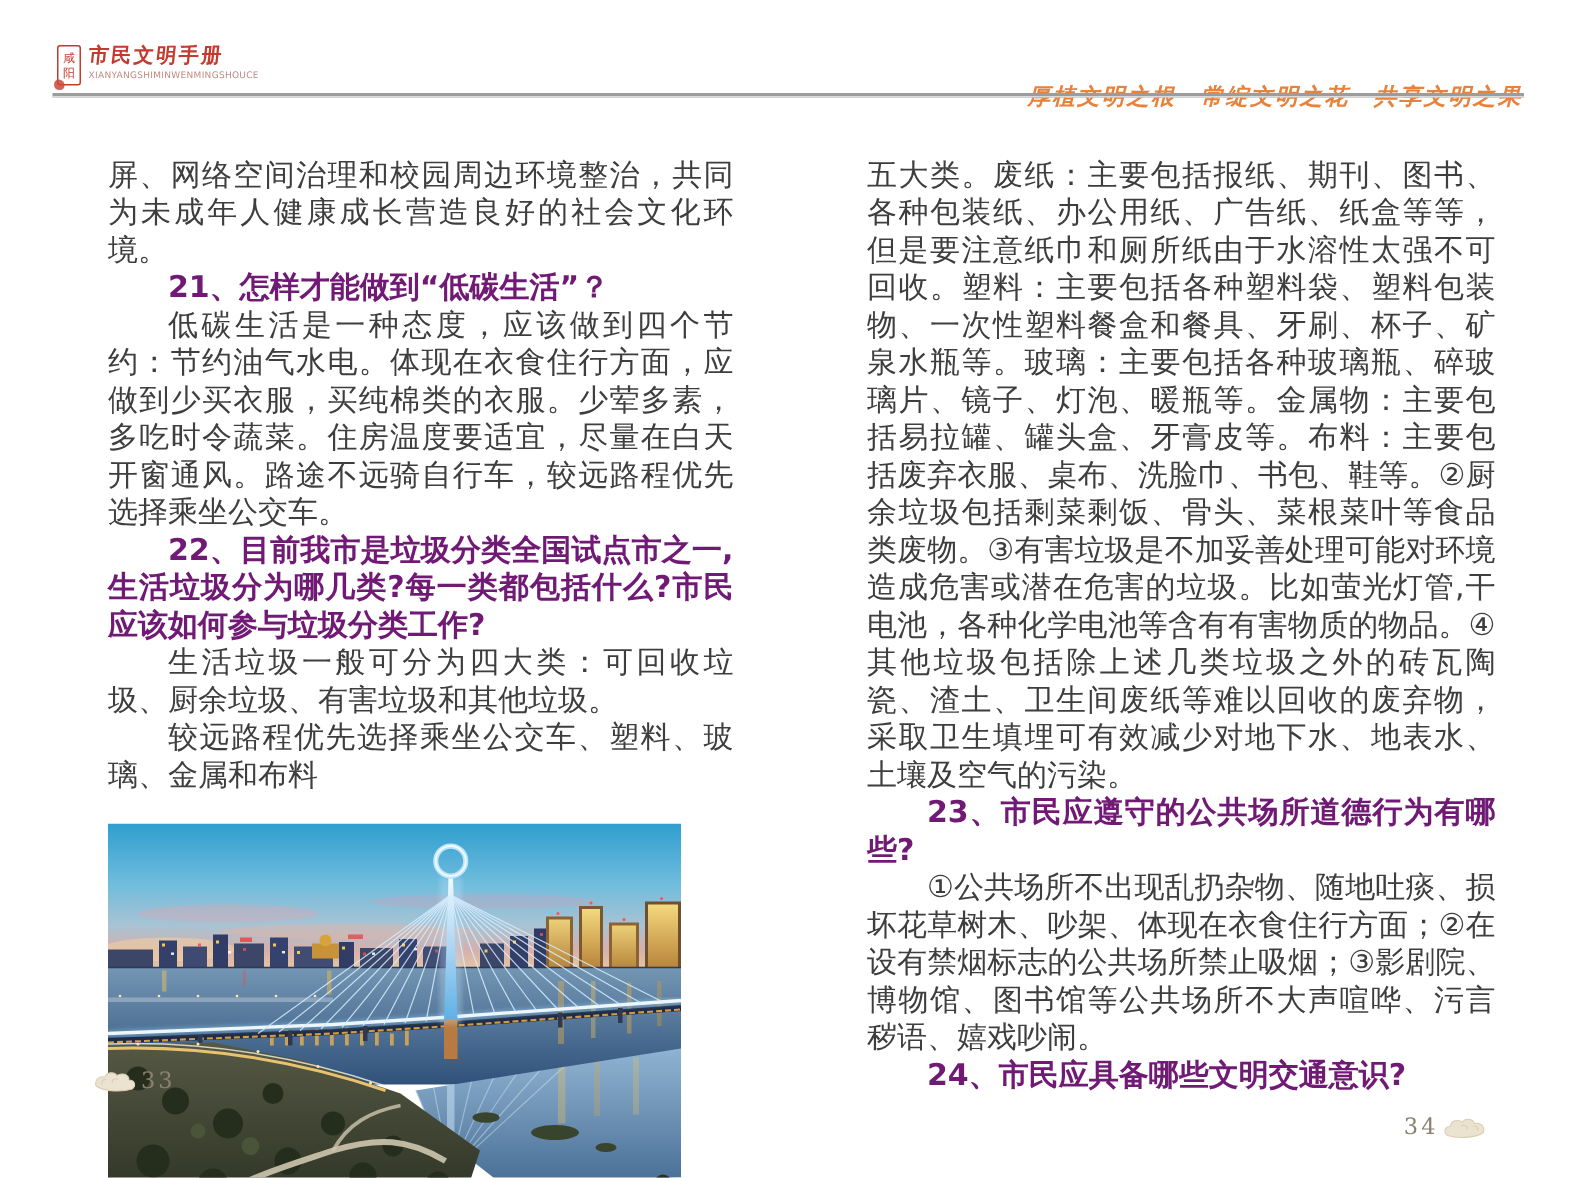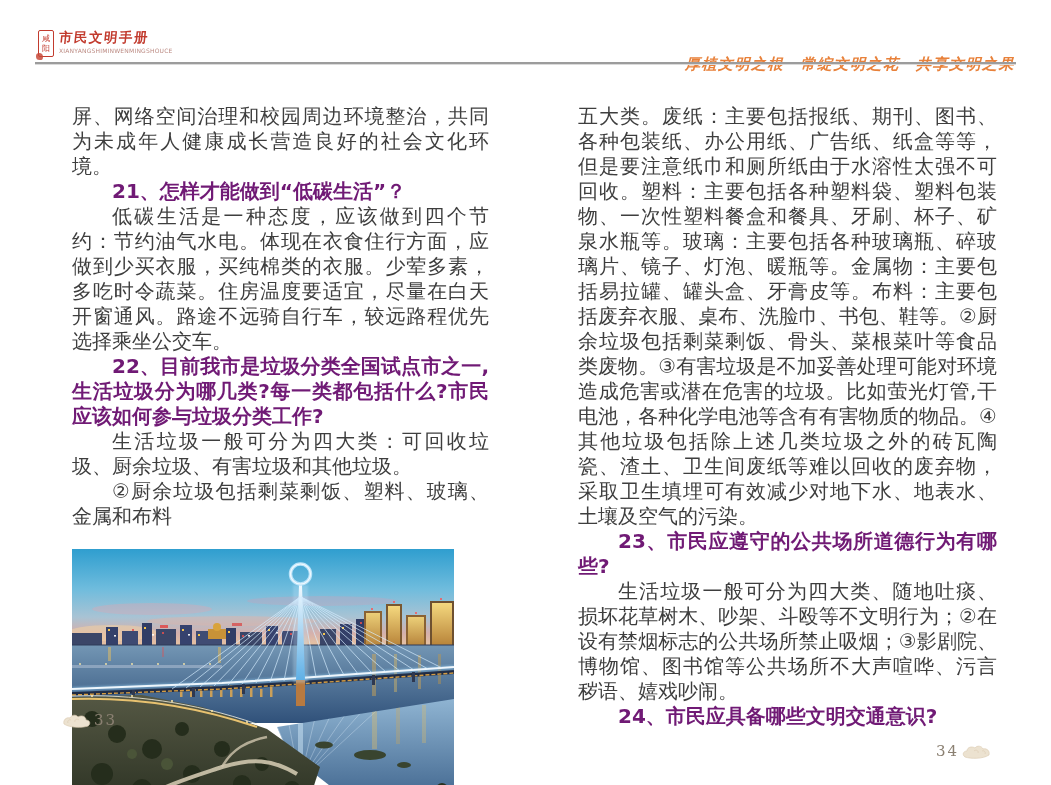--- a/index.html
+++ b/index.html
@@ -56,21 +56,21 @@
 </div>
 <div class="slogan">厚植文明之根　常绽文明之花　共享文明之果</div>
 <div class="rule"></div>
 
 <section class="col col-left">
   <p class="cont">屏、网络空间治理和校园周边环境整治，共同为未成年人健康成长营造良好的社会文化环境。</p>
   <p class="heading">21、怎样才能做到“低碳生活”？</p>
   <p>低碳生活是一种态度，应该做到四个节约：节约油气水电。体现在衣食住行方面，应做到少买衣服，买纯棉类的衣服。少荤多素，多吃时令蔬菜。住房温度要适宜，尽量在白天开窗通风。路途不远骑自行车，较远路程优先选择乘坐公交车。</p>
   <p class="heading">22、目前我市是垃圾分类全国试点市之一,生活垃圾分为哪几类?每一类都包括什么?市民应该如何参与垃圾分类工作?</p>
   <p>生活垃圾一般可分为四大类：可回收垃圾、厨余垃圾、有害垃圾和其他垃圾。</p>
-  <p>②厨余垃圾包括剩菜剩饭、塑料、玻璃、金属和布料</p>
+  <p>较远路程优先选择乘坐公交车、塑料、玻璃、金属和布料</p>
 
   <svg class="photo" viewBox="0 0 382 255" preserveAspectRatio="none" role="img">
     <defs>
       <linearGradient id="sky" x1="0" y1="0" x2="0" y2="1">
         <stop offset="0" stop-color="#2f9ecf"></stop>
           <stop offset=".4" stop-color="#6fbcdd"></stop>
         <stop offset=".68" stop-color="#a8c3d4"></stop>
           <stop offset=".84" stop-color="#d4b0ac"></stop>
         <stop offset="1" stop-color="#edc99e"></stop>
       </linearGradient>
@@ -307,21 +307,21 @@
           <circle cx="340" cy="244" r="7"></circle>
           <circle cx="370" cy="240" r="6"></circle>
         </g>
     </g>
   </svg>
 </section>
 
 <section class="col col-right">
   <p class="cont">五大类。废纸：主要包括报纸、期刊、图书、各种包装纸、办公用纸、广告纸、纸盒等等，但是要注意纸巾和厕所纸由于水溶性太强不可回收。塑料：主要包括各种塑料袋、塑料包装物、一次性塑料餐盒和餐具、牙刷、杯子、矿泉水瓶等。玻璃：主要包括各种玻璃瓶、碎玻璃片、镜子、灯泡、暖瓶等。金属物：主要包括易拉罐、罐头盒、牙膏皮等。布料：主要包括废弃衣服、桌布、洗脸巾、书包、鞋等。②厨余垃圾包括剩菜剩饭、骨头、菜根菜叶等食品类废物。③有害垃圾是不加妥善处理可能对环境造成危害或潜在危害的垃圾。比如萤光灯管,干电池，各种化学电池等含有有害物质的物品。④其他垃圾包括除上述几类垃圾之外的砖瓦陶瓷、渣土、卫生间废纸等难以回收的废弃物，采取卫生填埋可有效减少对地下水、地表水、土壤及空气的污染。</p>
   <p class="heading">23、市民应遵守的公共场所道德行为有哪些?</p>
-  <p>生活垃圾一般可分为四大类、随地吐痰、损坏花草树木、吵架、斗殴等不文明行为；②在设有禁烟标志的公共场所禁止吸烟；③影剧院、博物馆、图书馆等公共场所不大声喧哗、污言秽语、嬉戏吵闹。</p>
+  <p>①公共场所不出现乱扔杂物、随地吐痰、损坏花草树木、吵架、体现在衣食住行方面；②在设有禁烟标志的公共场所禁止吸烟；③影剧院、博物馆、图书馆等公共场所不大声喧哗、污言秽语、嬉戏吵闹。</p>
   <p class="heading">24、市民应具备哪些文明交通意识?</p>
 </section>
 
 <div class="footer footer-left">
   <svg class="cloud" viewBox="0 0 30 17">
     <path d="M2,12 C1,8 4,5 8,6 C9,3 14,2 16,5 C19,3 24,4 24,8 C28,8 29,12 26,14 C20,16 8,16 2,12 Z" fill="#ece2d0" stroke="#dccdb4" stroke-width=".7"></path>
     <path d="M6,11 C5,9 7,7 9,8 M13,10 C12,8 15,6 17,8" stroke="#dccdb4" stroke-width=".7" fill="none"></path>
   </svg>
   <span class="page-num">33</span>
 </div>

